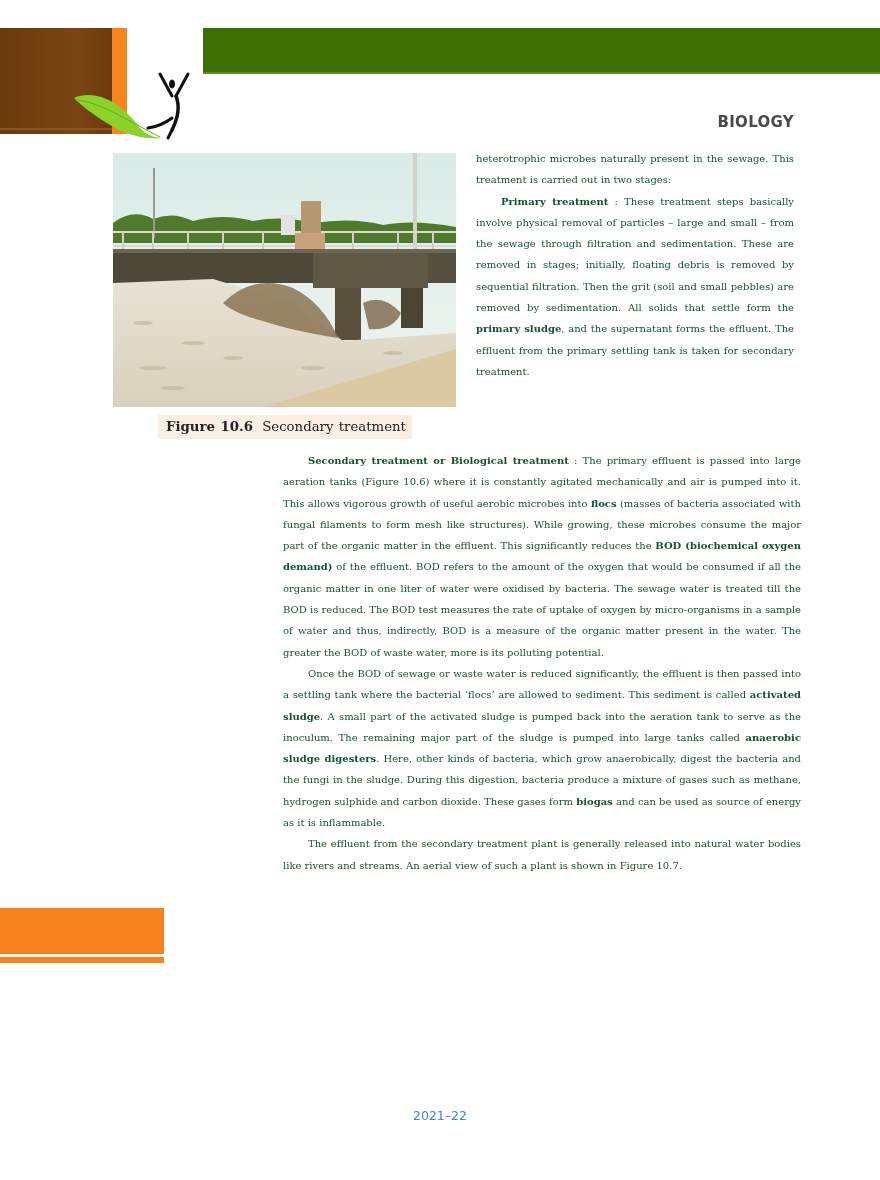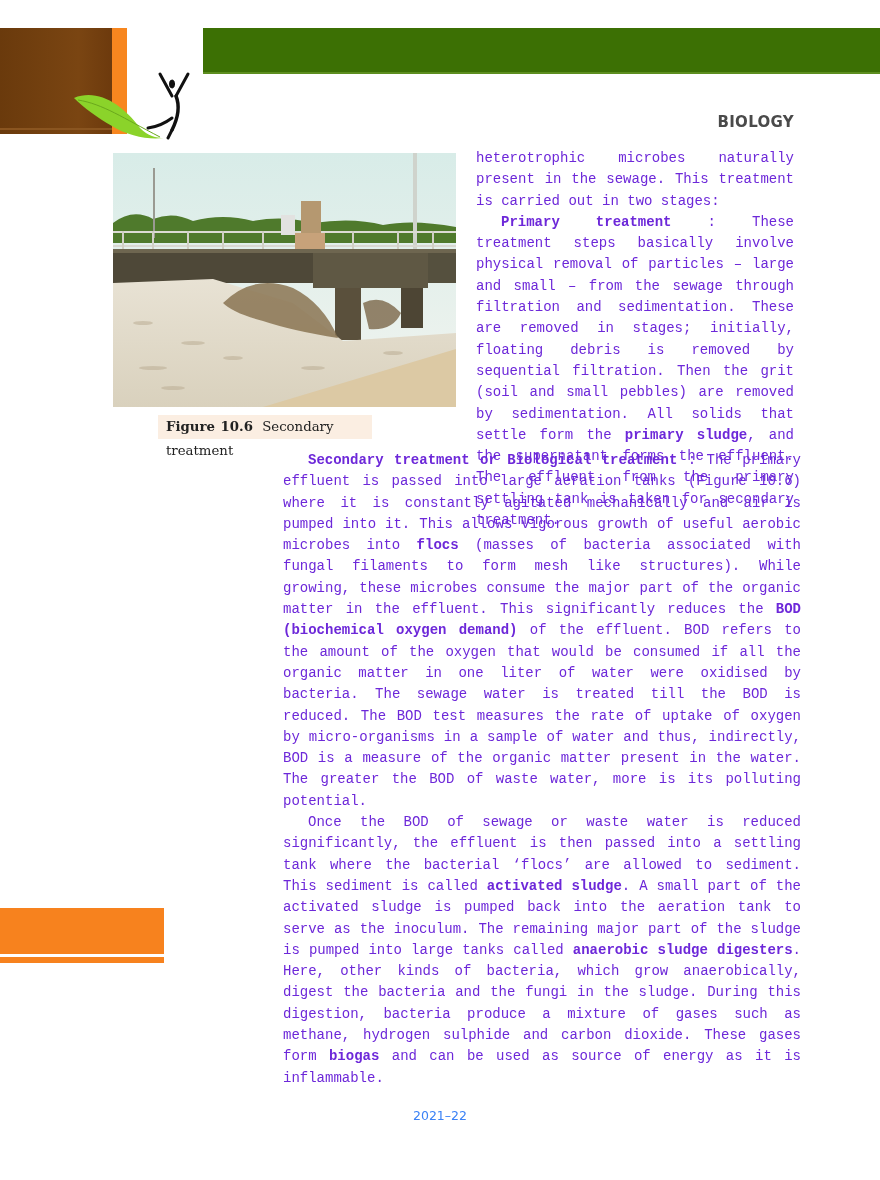--- a/index.html
+++ b/index.html
@@ -31,28 +31,28 @@
       position: absolute; right: 86px; top: 113px;
       font-family: "DejaVu Sans", "Liberation Sans", sans-serif;
       font-size: 15px; font-weight: bold; color: #4a4a4a; letter-spacing: 0.3px;
     }
     .figure {
       position: absolute; left: 113px; top: 153px; width: 343px; height: 254px;
       overflow: hidden;
     }
     .figure svg { display: block; }
     .caption {
-      position: absolute; left: 158px; top: 415px; width: 214px; height: 24px;
+      position: absolute; left: 158px; top: 415px; width: 254px; height: 24px;
       background: #fbeee2;
       font-size: 13.3px; line-height: 24px; padding-left: 8px; box-sizing: border-box;
       color: #222; word-spacing: 1px;
     }
     .caption b { font-weight: bold; margin-right: 4px; }
     .text {
-      font-size: 14px; line-height: 21.3px; text-align: justify; color: #6d28d9; font-family: Liberation Mono, monospace;
+      font-size: 10px; line-height: 21.3px; text-align: justify; color: #14532d;
     }
     .col-right {
       position: absolute; left: 476px; top: 148px; width: 318px;
     }
     .col-main {
       position: absolute; left: 283px; top: 450px; width: 518px;
     }
     .text p { margin: 0; }
     .text p.indent { text-indent: 25px; }
     .text b { font-weight: bold; }
@@ -156,18 +156,19 @@
 <div class="caption"><b>Figure 10.6</b> <span>Secondary treatment</span></div>
 
 <div class="text col-right">
   <p>heterotrophic microbes naturally present in the sewage. This treatment is carried out in two stages:</p>
   <p class="indent"><b>Primary treatment</b><span> : These treatment steps basically involve physical removal of particles – large and small – from the sewage through filtration and sedimentation. These are removed in stages; initially, floating debris is removed by sequential filtration. Then the grit (soil and small pebbles) are removed by sedimentation. All solids that settle form the </span><b>primary sludge</b><span>, and the supernatant forms the effluent.  The effluent from the primary settling tank is taken for secondary treatment.</span></p>
 </div>
 
 <div class="text col-main">
   <p class="indent"><b>Secondary treatment or Biological treatment</b><span> : The primary effluent is passed into large aeration tanks (Figure 10.6) where it is constantly agitated mechanically and air is pumped into it. This allows vigorous growth of useful aerobic microbes into </span><b>flocs</b><span> (masses of bacteria associated with fungal filaments to form mesh like structures). While growing, these microbes consume the major part of the organic matter in the effluent. This significantly reduces the </span><b>BOD (biochemical oxygen demand)</b><span> of the effluent. BOD refers to the amount of the oxygen that would be consumed if all the organic matter in one liter of water were oxidised by bacteria. The sewage water is treated till the BOD is reduced. The BOD test measures the rate of uptake of oxygen by micro-organisms in a sample of water and thus, indirectly, BOD is a measure of the organic matter present in the water. The greater the BOD of waste water, more is its polluting potential.</span></p>
   <p class="indent"><span>Once the BOD of sewage or waste water is reduced significantly, the effluent is then passed into a settling tank where the bacterial ‘flocs’ are allowed to sediment. This sediment is called </span><b>activated sludge</b><span>. A small part of the activated sludge is pumped back into the aeration tank to serve as the inoculum. The remaining major part of the sludge is pumped into large tanks called </span><b>anaerobic sludge digesters</b><span>. Here, other kinds of bacteria, which grow anaerobically, digest the bacteria and the fungi in the sludge. During this digestion, bacteria produce a mixture of gases such as methane, hydrogen sulphide and carbon dioxide. These gases form </span><b>biogas</b><span> and can be used as source of energy as it is inflammable.</span></p>
+  <p class="indent">The effluent from the secondary treatment plant is generally released into natural water bodies like rivers and streams. An aerial view of such a plant is shown in Figure 10.7.</p>
 </div>
 
 <div class="side-orange"></div>
 <div class="side-orange-line"></div>
 
 <div class="footer">2021–22</div>
 
 </body></html>

